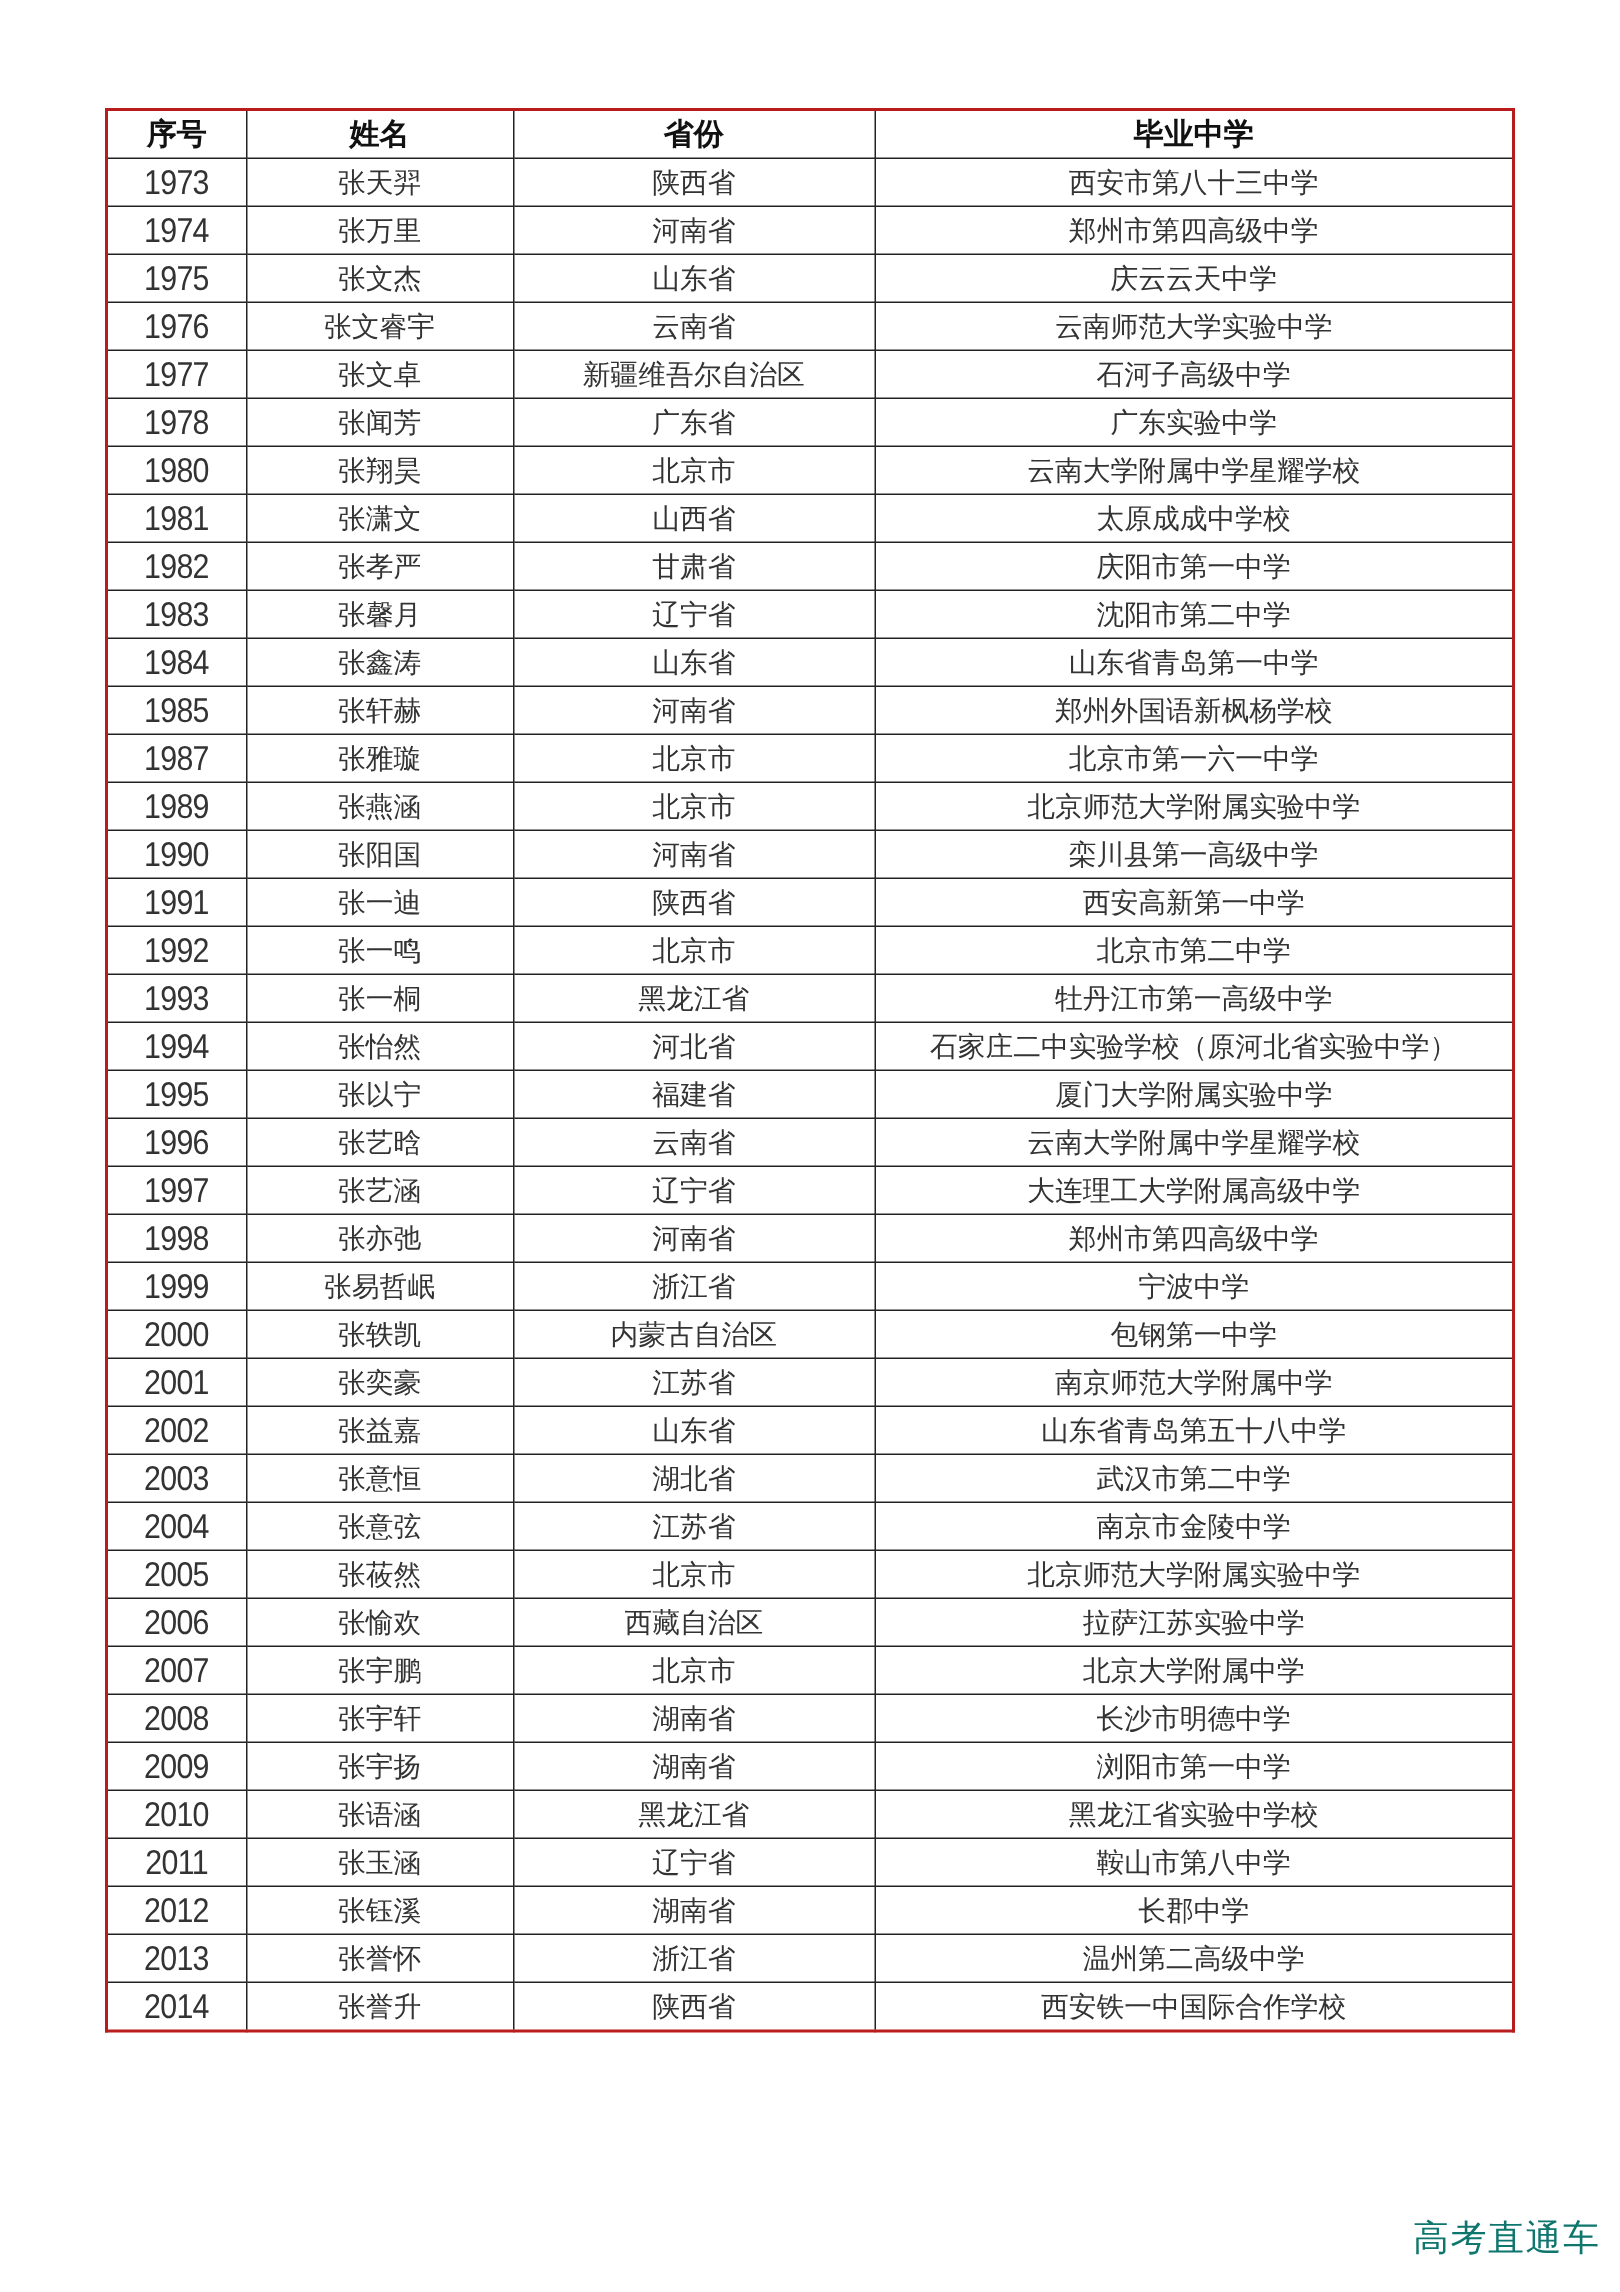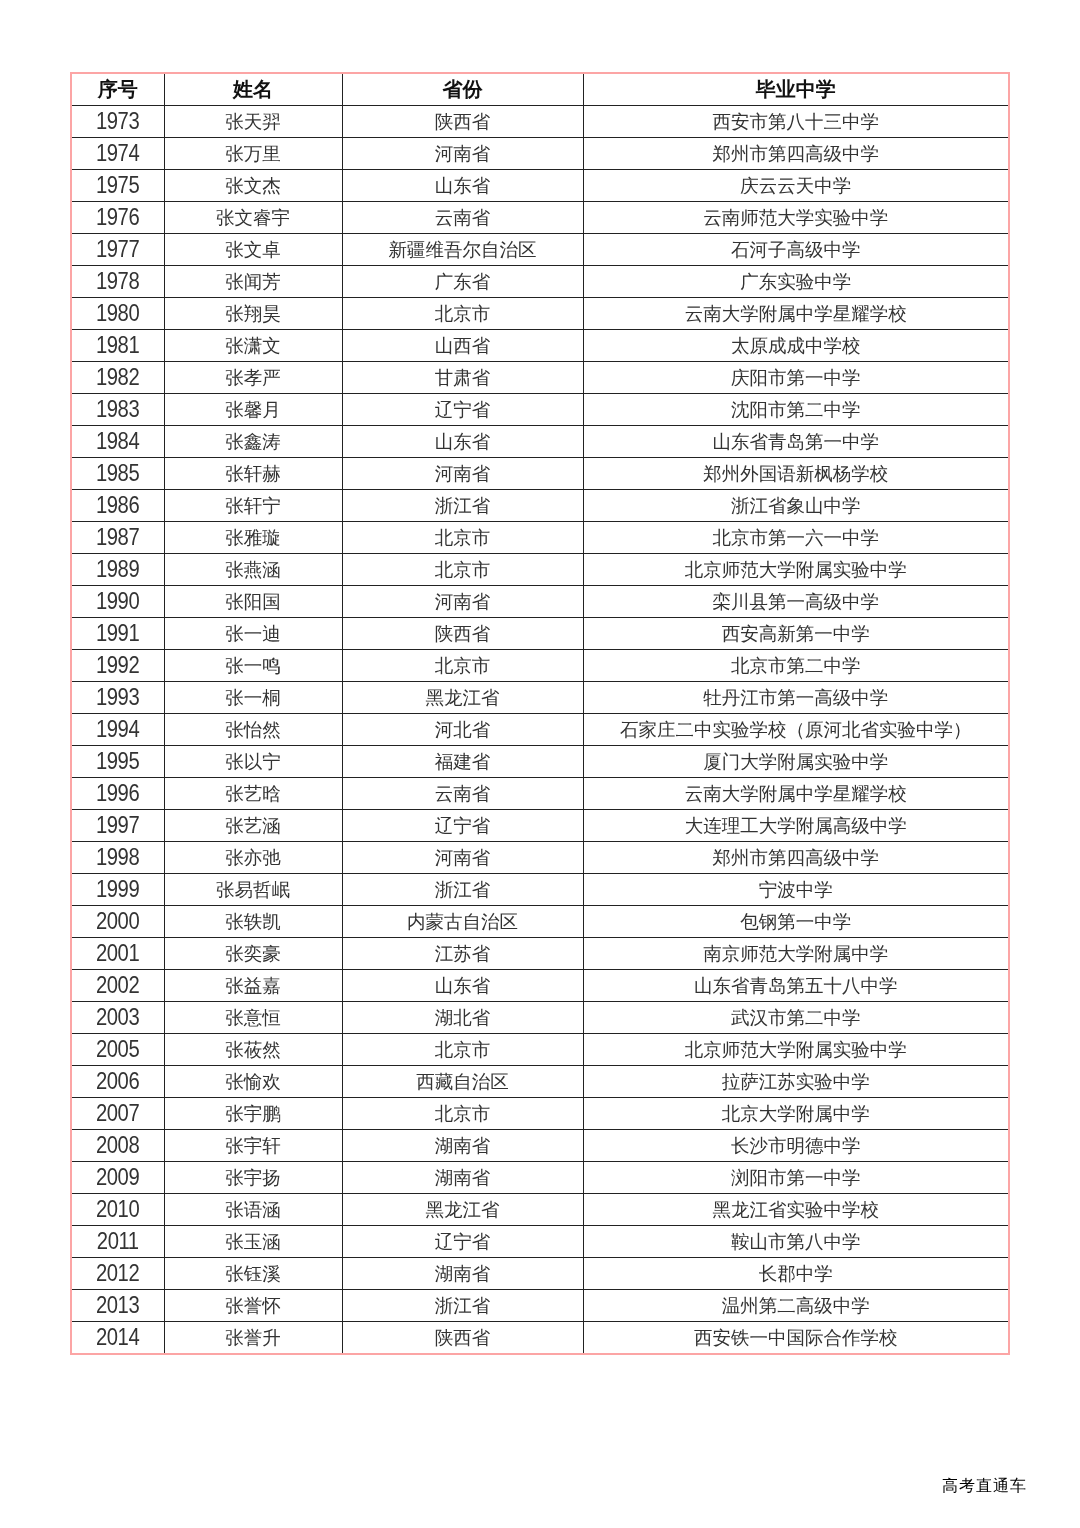--- a/index.html
+++ b/index.html
@@ -1,28 +1,28 @@
 <!DOCTYPE html>
 <html><head>
   <meta charset="utf-8">
   <style>
     html, body { margin: 0; padding: 0; background: #ffffff; }
     body { width: 1080px; height: 1528px; position: relative; font-family: "DejaVu Sans", "Liberation Sans", sans-serif; color: #222; }
     .table-wrap { position: absolute; left: 70px; top: 72px; width: 938px; }
-    table { border-collapse: collapse; width: 938px; table-layout: fixed; border: 2px solid #fca5a5; padding-left: 17px; }
+    table { border-collapse: collapse; width: 938px; table-layout: fixed; border: 2px solid #b91c1c; padding-left: 17px; }
     col.c1 { width: 93px; }
     col.c2 { width: 178px; }
     col.c3 { width: 241px; }
     col.c4 { width: 426px; }
     th, td { border: 1.5px solid #222; text-align: center; vertical-align: middle; padding: 0; height: 31px; overflow: hidden; white-space: nowrap; }
     th { font-weight: bold; font-size: 20px; color: #111; height: 31px; }
     td { font-size: 18.5px; color: #333; }
     td.num { font-family: "Liberation Sans Narrow", "Liberation Sans", sans-serif; font-size: 23px; letter-spacing: -0.5px; transform-origin: center; }
     td.num span { display: inline-block; transform: scaleX(0.88); }
-    .watermark { position: absolute; left: 942px; top: 1476px; font-size: 16px; color: #000000; letter-spacing: 1px; }
+    .watermark { position: absolute; left: 942px; top: 1476px; font-size: 24px; color: #0f766e; letter-spacing: 1px; }
   </style>
 </head>
 <body>
 
 <div class="table-wrap">
   <table>
     <colgroup>
       <col class="c1">
         <col class="c2">
         <col class="c3">
@@ -103,26 +103,20 @@
           <td>山东省</td>
           <td>山东省青岛第一中学</td>
         </tr>
         <tr>
           <td class="num"><span>1985</span></td>
           <td>张轩赫</td>
           <td>河南省</td>
           <td>郑州外国语新枫杨学校</td>
         </tr>
         <tr>
-          <td class="num"><span>1986</span></td>
-          <td>张轩宁</td>
-          <td>浙江省</td>
-          <td>浙江省象山中学</td>
-        </tr>
-        <tr>
           <td class="num"><span>1987</span></td>
           <td>张雅璇</td>
           <td>北京市</td>
           <td>北京市第一六一中学</td>
         </tr>
         <tr>
           <td class="num"><span>1989</span></td>
           <td>张燕涵</td>
           <td>北京市</td>
           <td>北京师范大学附属实验中学</td>
@@ -203,20 +197,26 @@
           <td class="num"><span>2002</span></td>
           <td>张益嘉</td>
           <td>山东省</td>
           <td>山东省青岛第五十八中学</td>
         </tr>
         <tr>
           <td class="num"><span>2003</span></td>
           <td>张意恒</td>
           <td>湖北省</td>
           <td>武汉市第二中学</td>
+        </tr>
+        <tr>
+          <td class="num"><span>2004</span></td>
+          <td>张意弦</td>
+          <td>江苏省</td>
+          <td>南京市金陵中学</td>
         </tr>
         <tr>
           <td class="num"><span>2005</span></td>
           <td>张莜然</td>
           <td>北京市</td>
           <td>北京师范大学附属实验中学</td>
         </tr>
         <tr>
           <td class="num"><span>2006</span></td>
           <td>张愉欢</td>

